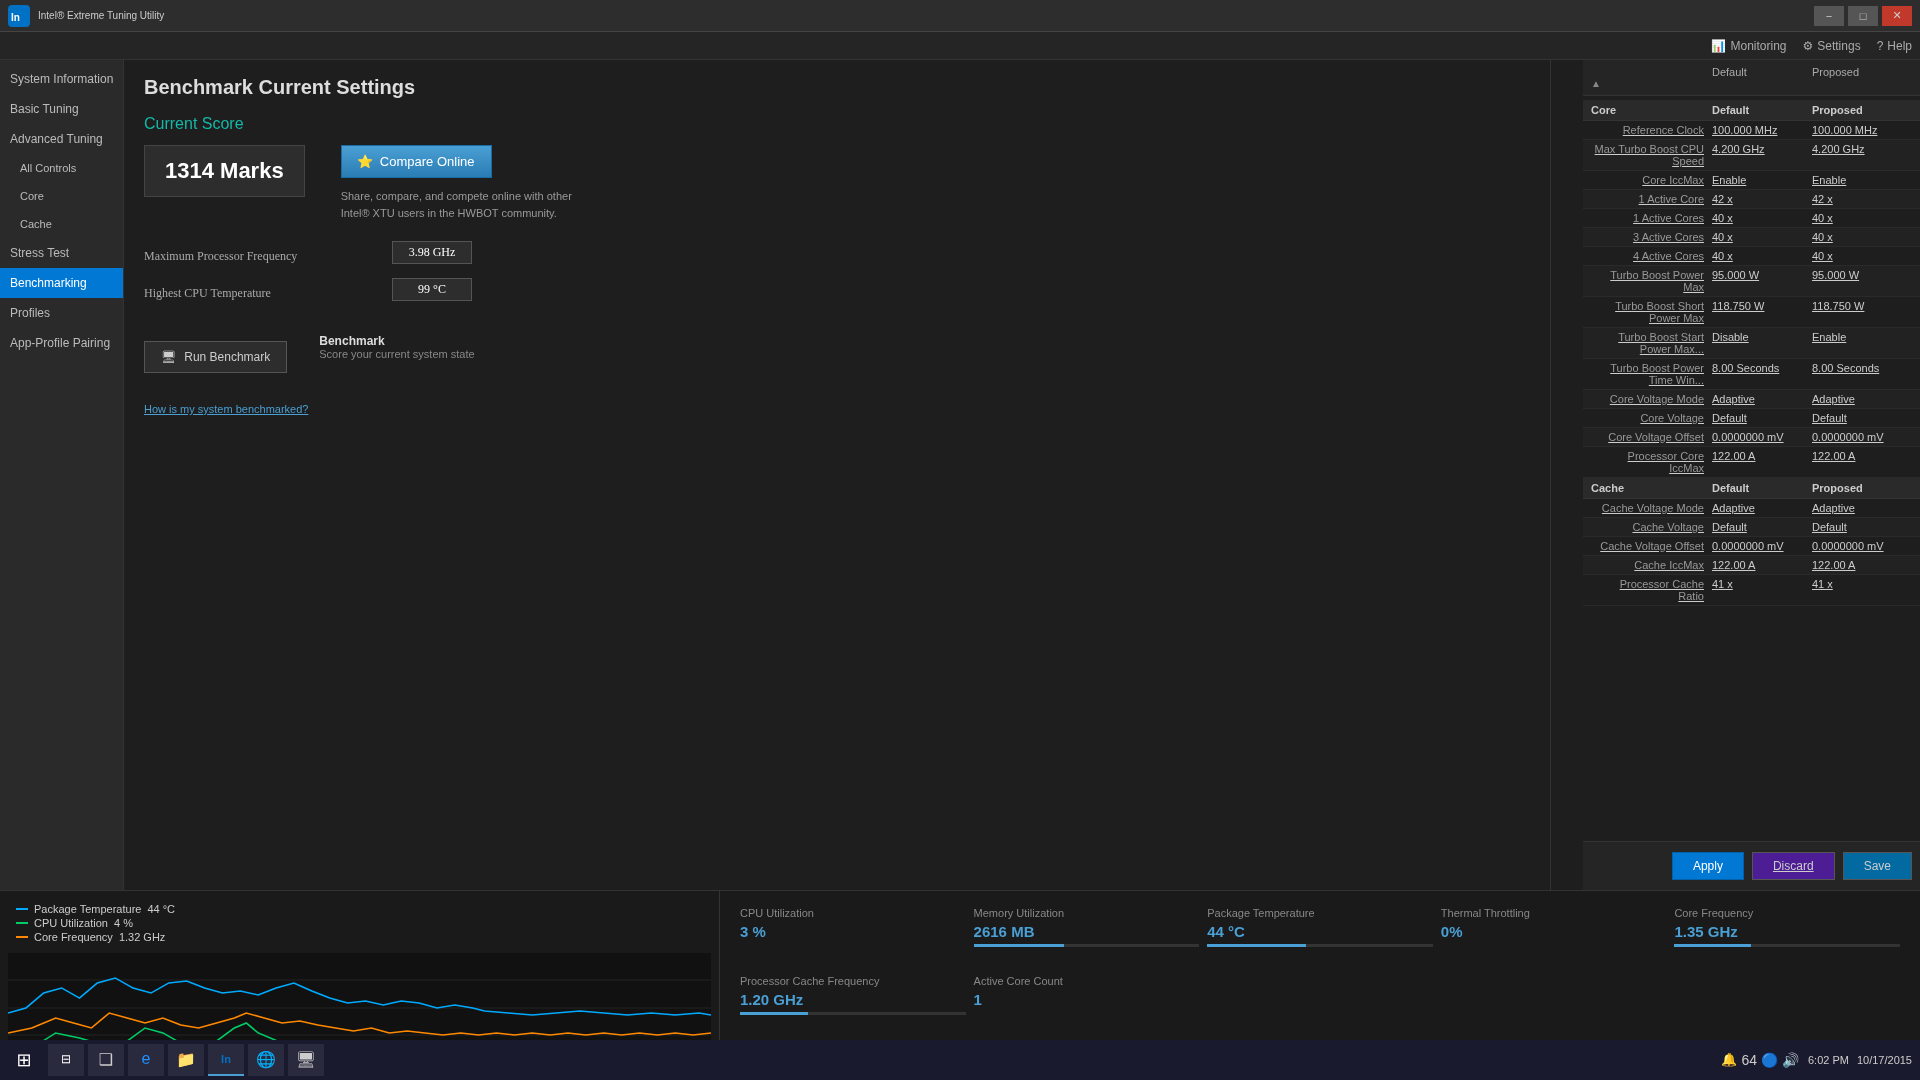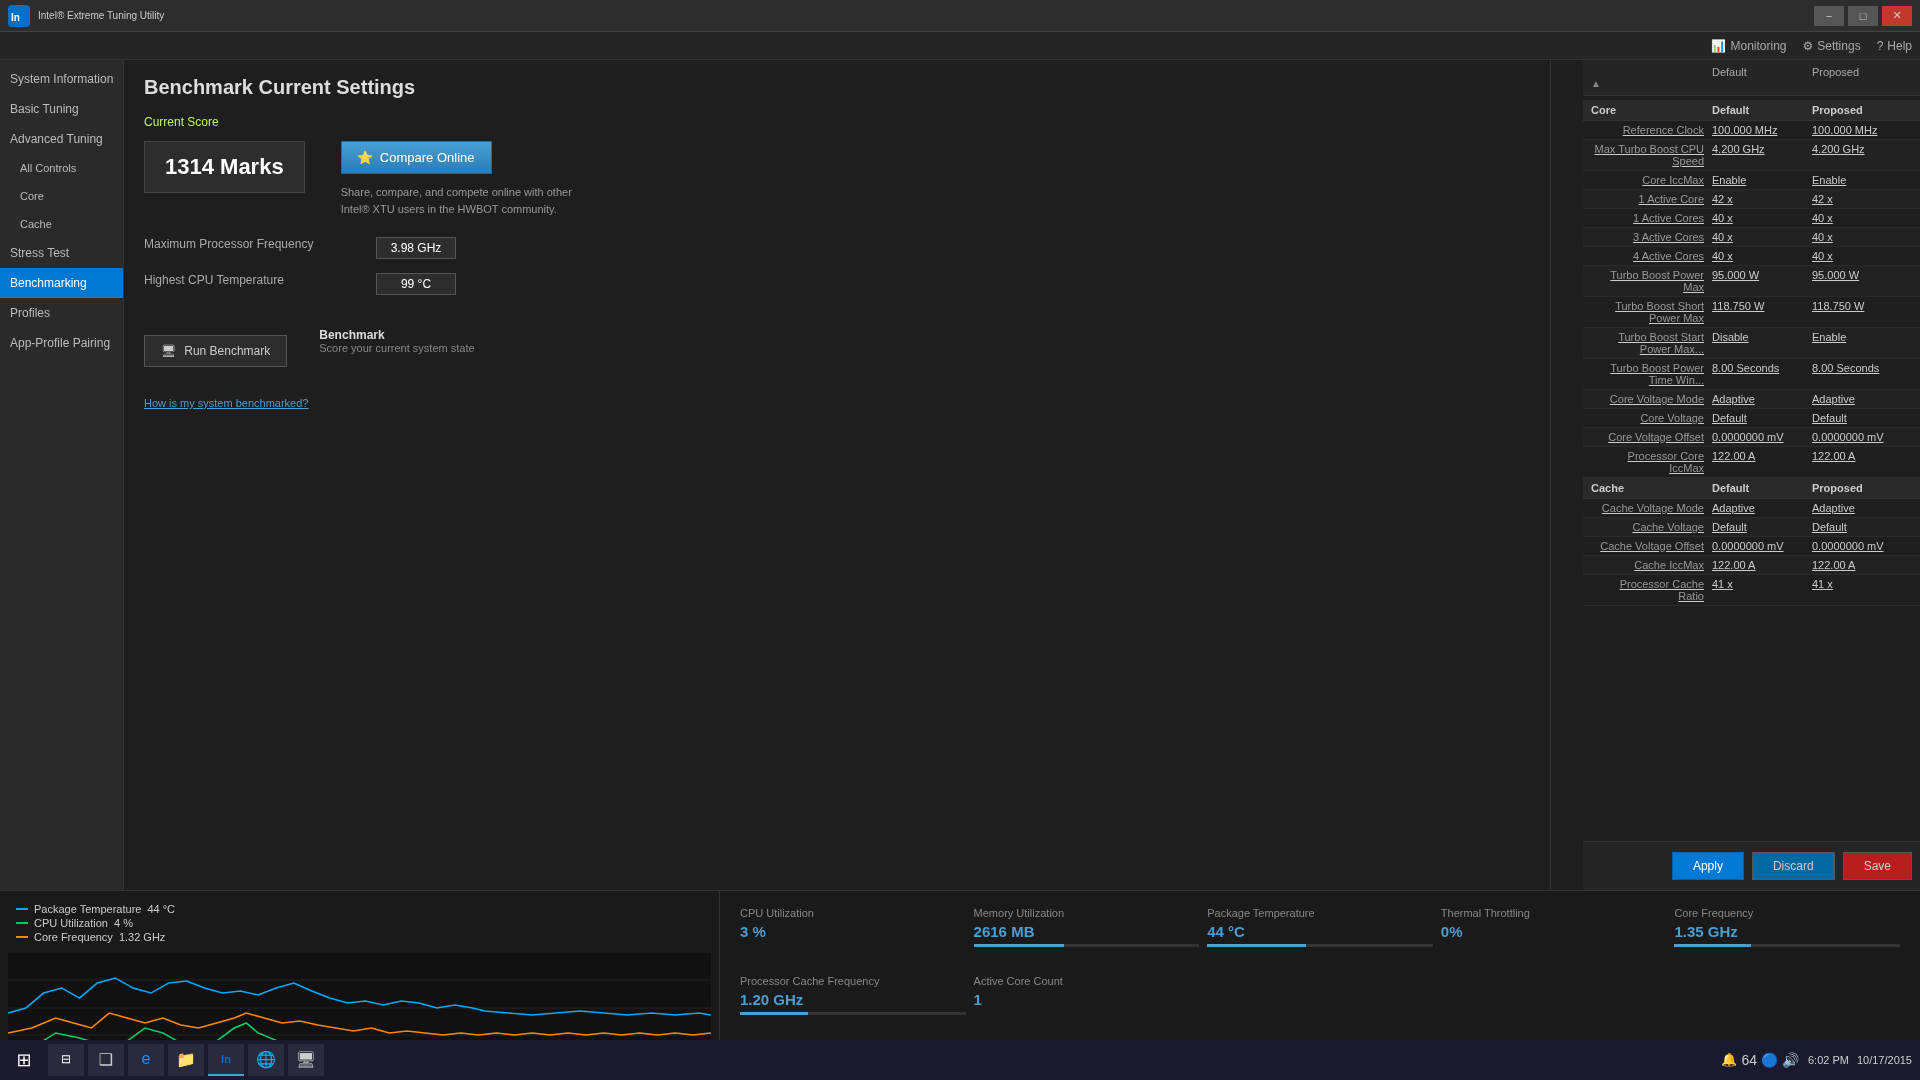--- a/index.html
+++ b/index.html
@@ -103,22 +103,22 @@
     }
     #content-title {
       font-size: 20px;
       color: #ddd;
       margin-bottom: 16px;
       font-weight: bold;
     }
 
     
     .section-label {
-      color: #bef264;
-      font-size: 12px;
+      color: #14b8a6;
+      font-size: 16px;
       margin-bottom: 12px;
     }
     .score-box {
       background: #2d2d2d;
       border: 1px solid #444;
       display: inline-block;
       padding: 12px 20px;
       font-size: 22px;
       color: #fff;
       font-weight: bold;
@@ -140,23 +140,24 @@
     .compare-desc {
       color: #999;
       font-size: 11px;
       margin-top: 10px;
       max-width: 300px;
       line-height: 1.5;
     }
 
     .metric-row {
       display: flex;
-      align-items: flex-start;
+      align-items: flex-end;
       margin: 14px 0;
-      gap: 12px;
+      gap: 28px;
+      font-family: Liberation Serif, serif;
     }
     .metric-label {
       color: #aaa;
       font-size: 12px;
       width: 220px;
     }
     .metric-value {
       background: #2d2d2d;
       border: 1px solid #555;
       color: #fff;
@@ -260,25 +261,26 @@
       font-size: 12px;
       cursor: pointer;
       border: 1px solid #555;
     }
     .rp-btn-apply {
       background: #0078d4;
       color: #fff;
       border-color: #0060aa;
     }
     .rp-btn-discard {
+      background: #4c1d95;
+      color: #ccc;
+      text-decoration: underline;
+    }
+    .rp-btn-save {
       background: #0369a1;
-      color: #ccc;
-    }
-    .rp-btn-save {
-      background: #b91c1c;
       color: #ccc;
     }
 
     
     #bottom-panel {
       height: 161px;
       background: #1a1a1a;
       border-top: 1px solid #333;
       display: flex;
     }

